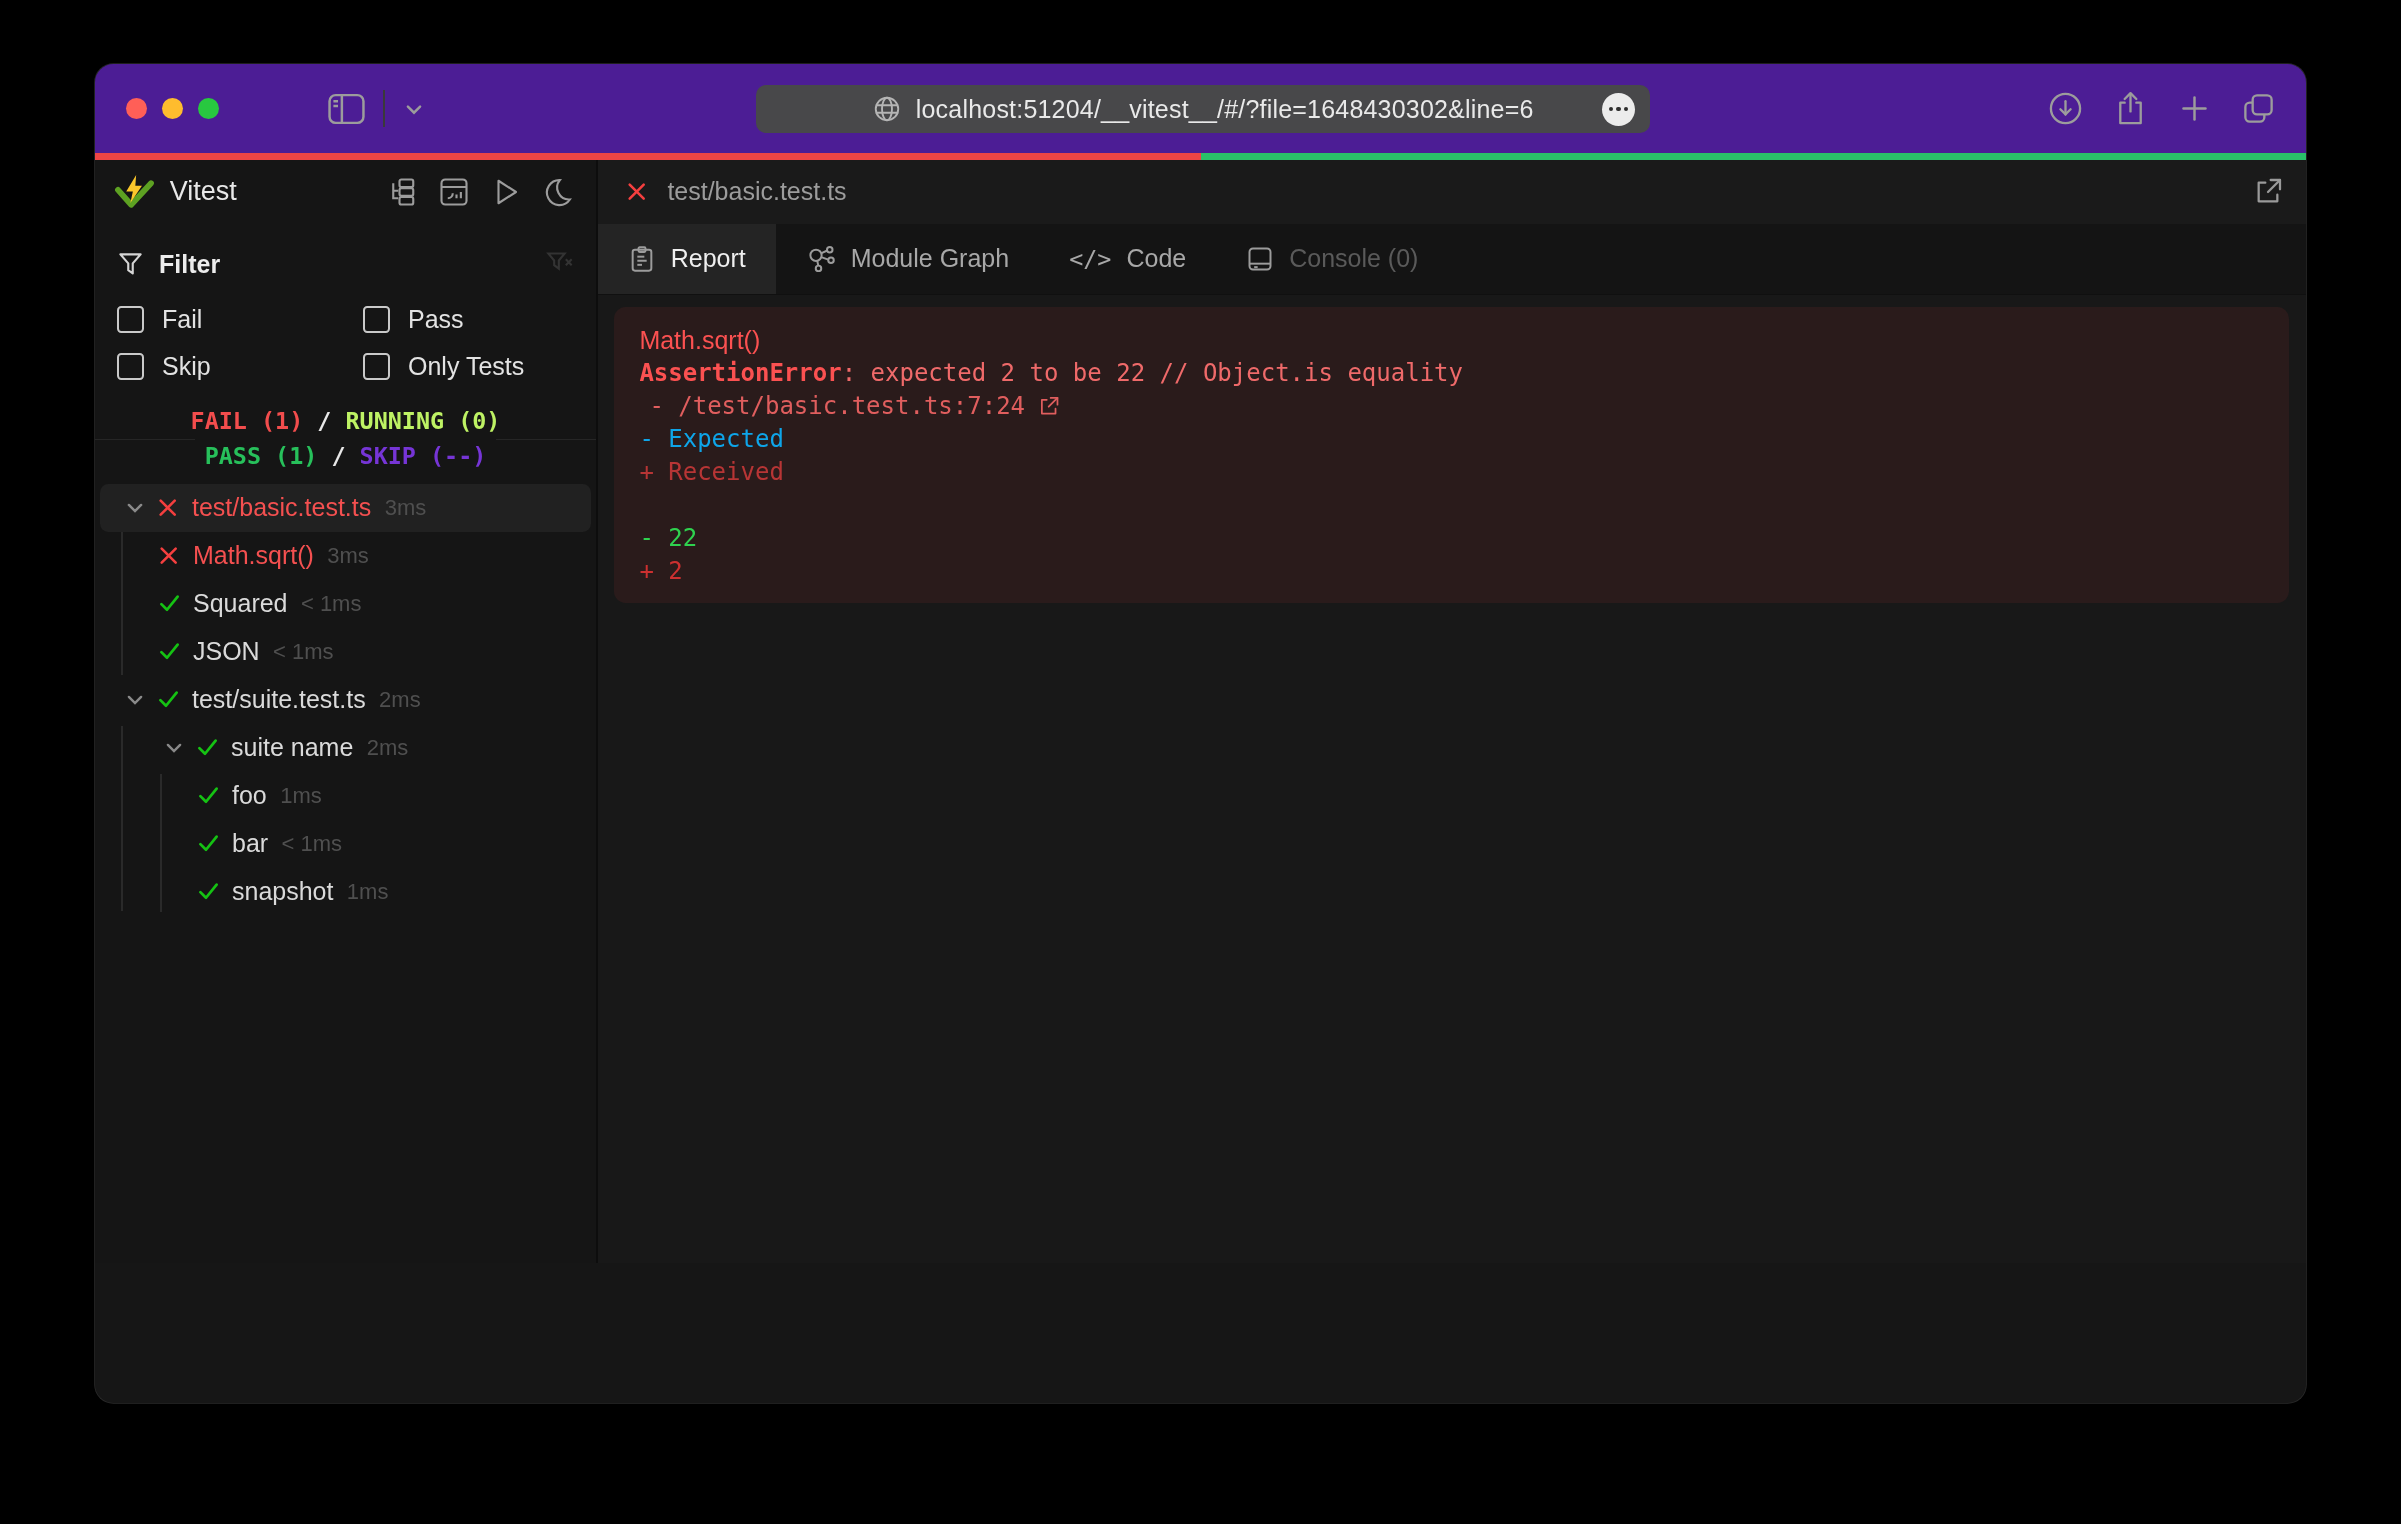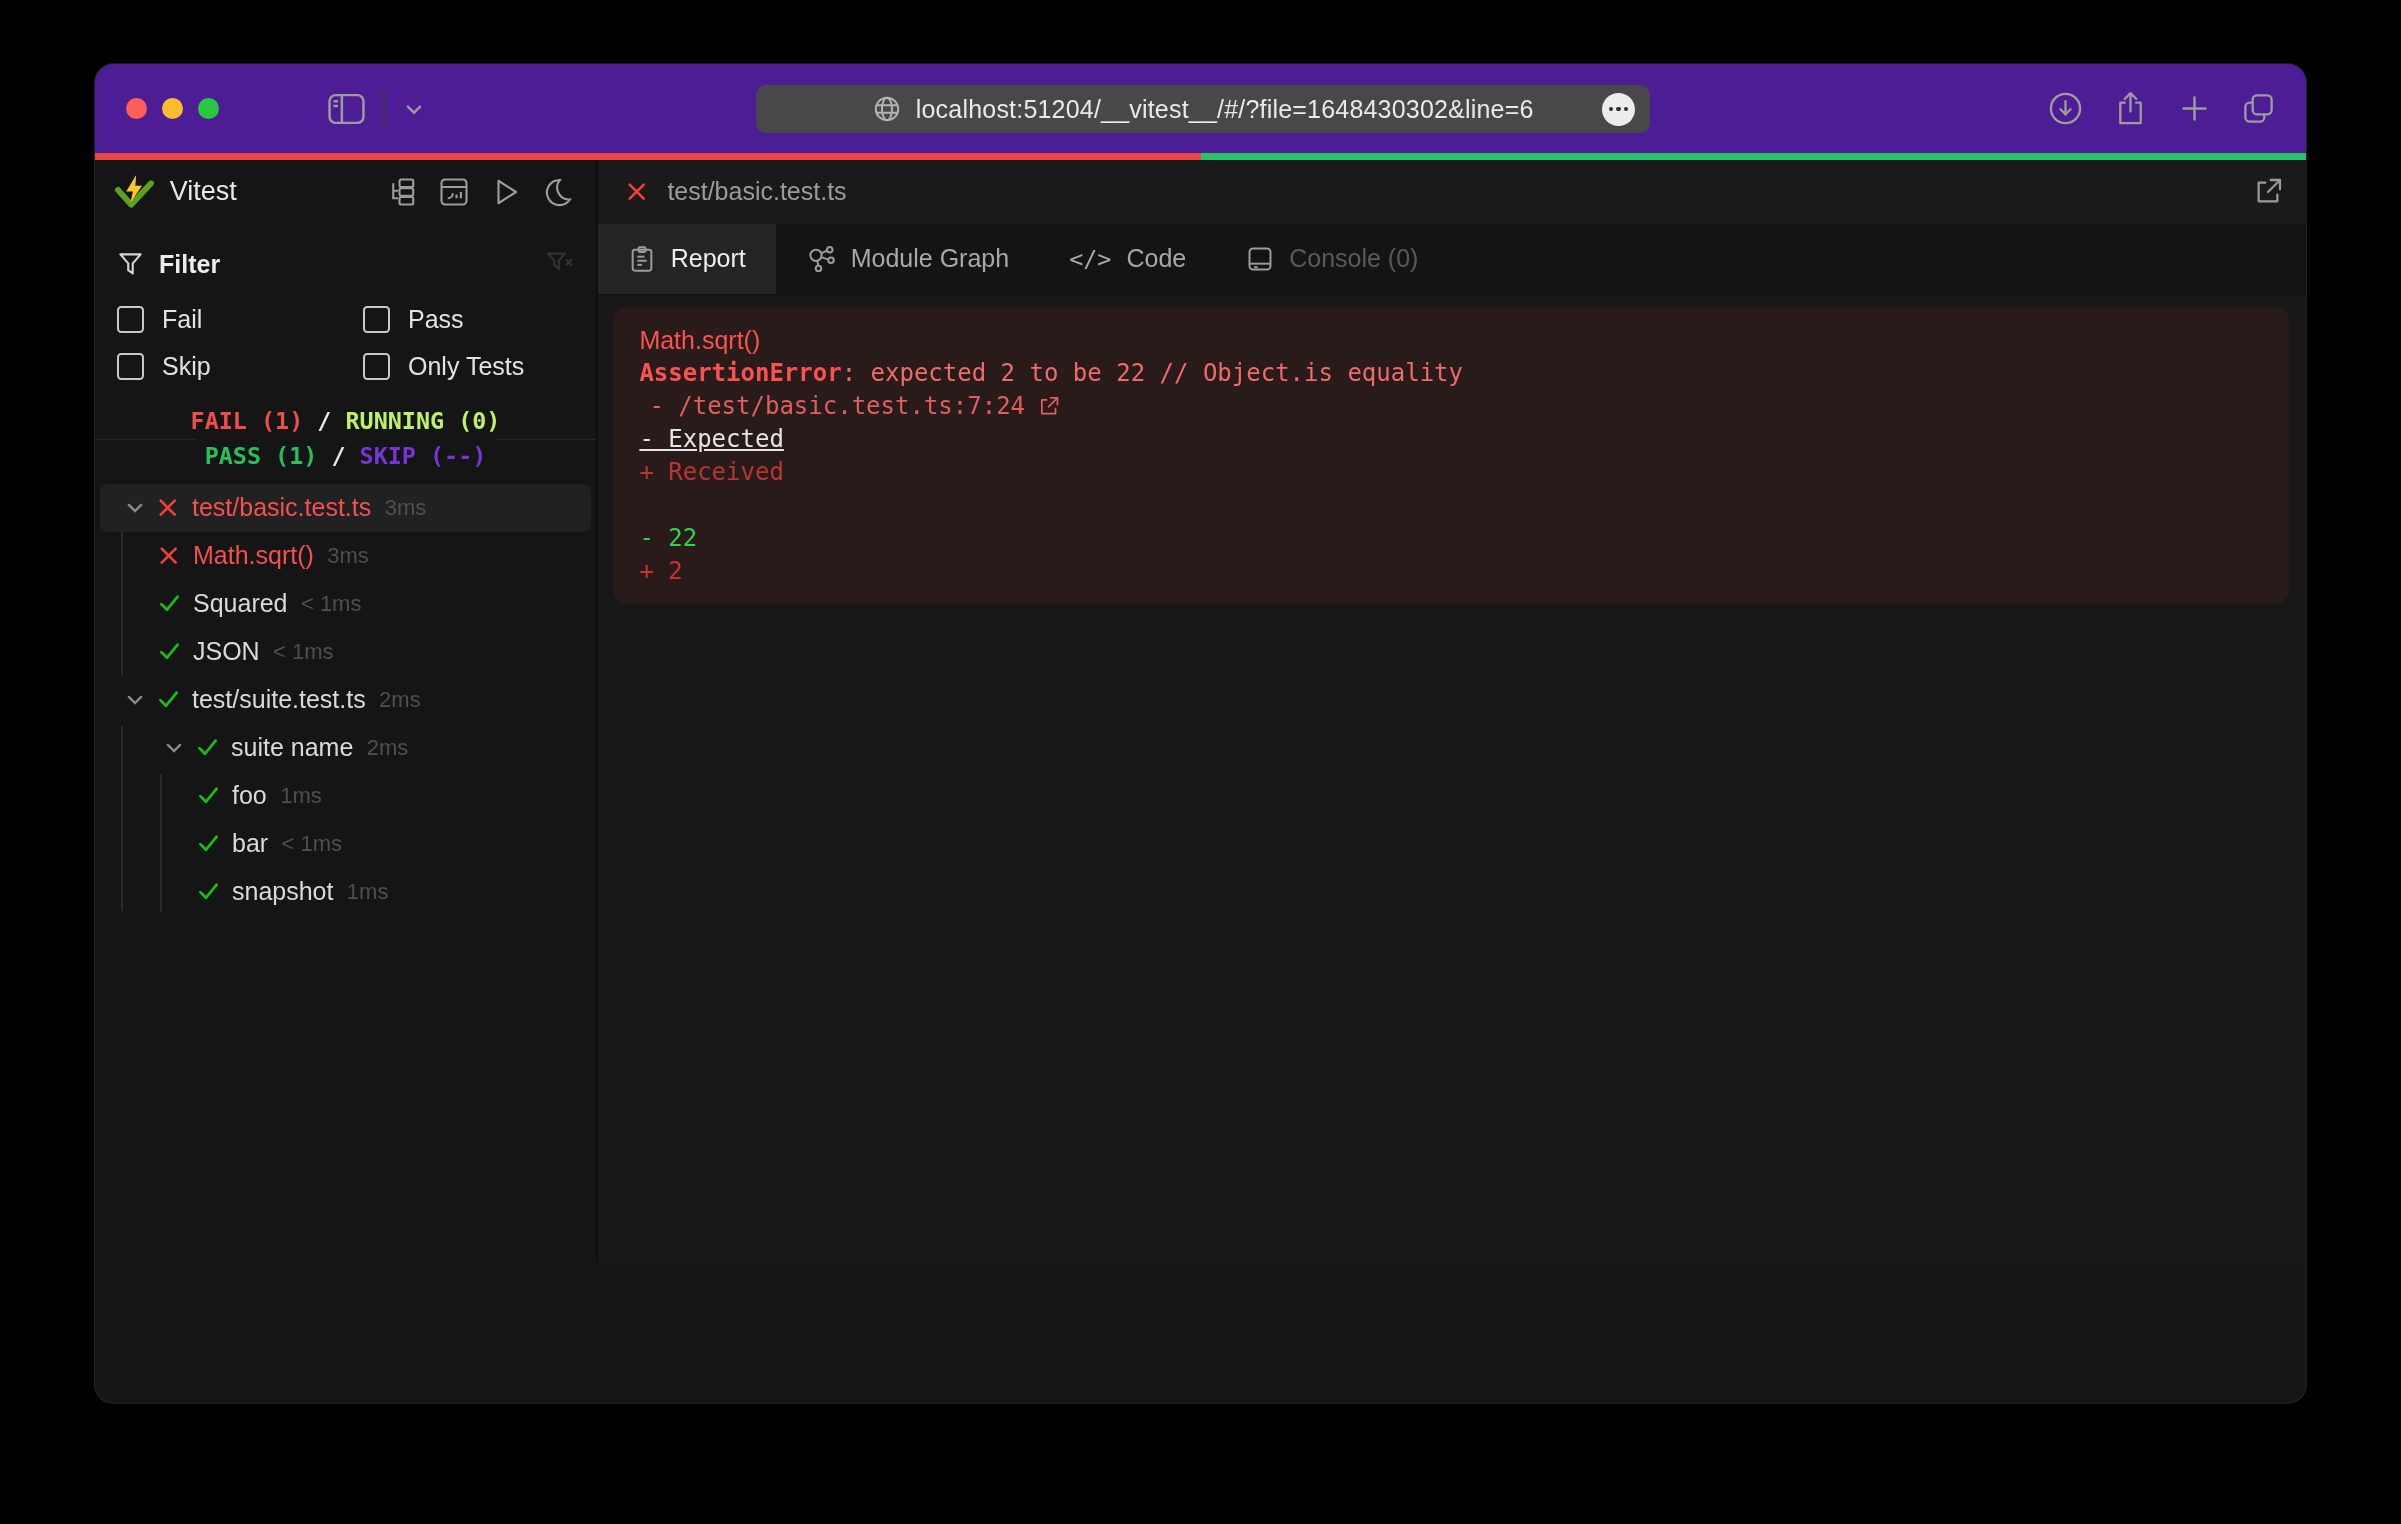--- a/index.html
+++ b/index.html
@@ -85,21 +85,21 @@
   .main-content{flex:1;padding:12.5px 16.7px;}
 
   
   .error-panel{width:100%;box-sizing:border-box;height:296px;background:#2a1b1b;border-radius:11.7px;
                padding:16.7px 25px;font-family:"DejaVu Sans Mono",monospace;font-size:24px;line-height:33px;}
   .ep-title{font-family:"Liberation Sans",sans-serif;font-size:25px;color:#fb5151;}
   .ep-line{white-space:pre;}
   .ep-name{color:#fb5151;font-weight:bold;}
   .ep-msg{color:#ef6a6a;}
   .ep-stack{color:#e05e5e;display:flex;align-items:center;gap:11.7px;padding-left:10px;}
-  .ep-exp{color:#e5e5e5;text-decoration:underline;}
+  .ep-exp{color:#0ea5e9;}
   .ep-rec{color:#b73535;}
   .ep-expv{color:#2fd24f;}
   .ep-recv{color:#cc3030;}
 
   svg{display:block;}
 </style>
 </head>
 <body>
 
 <div class="canvas">

